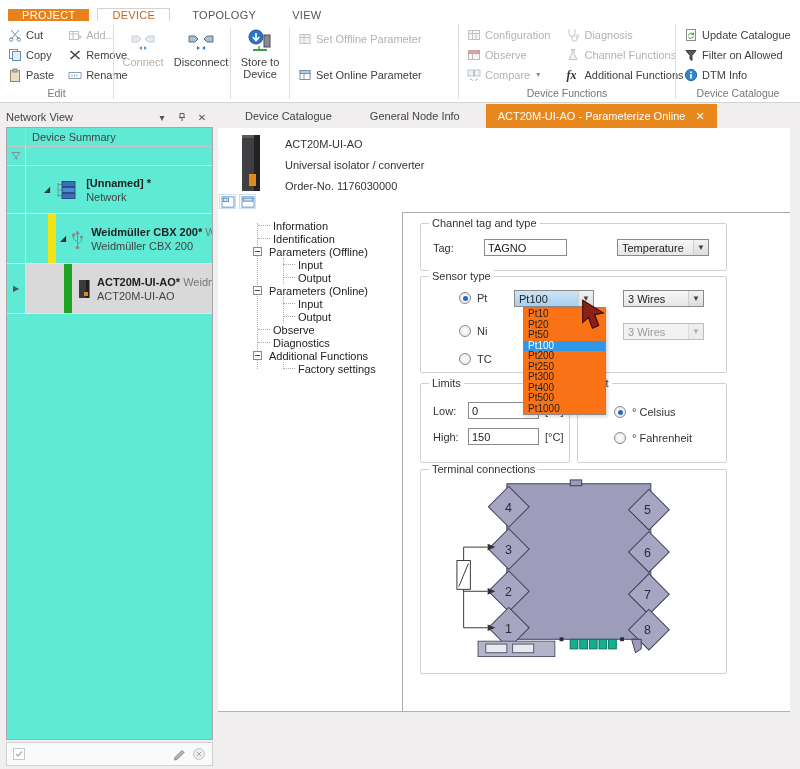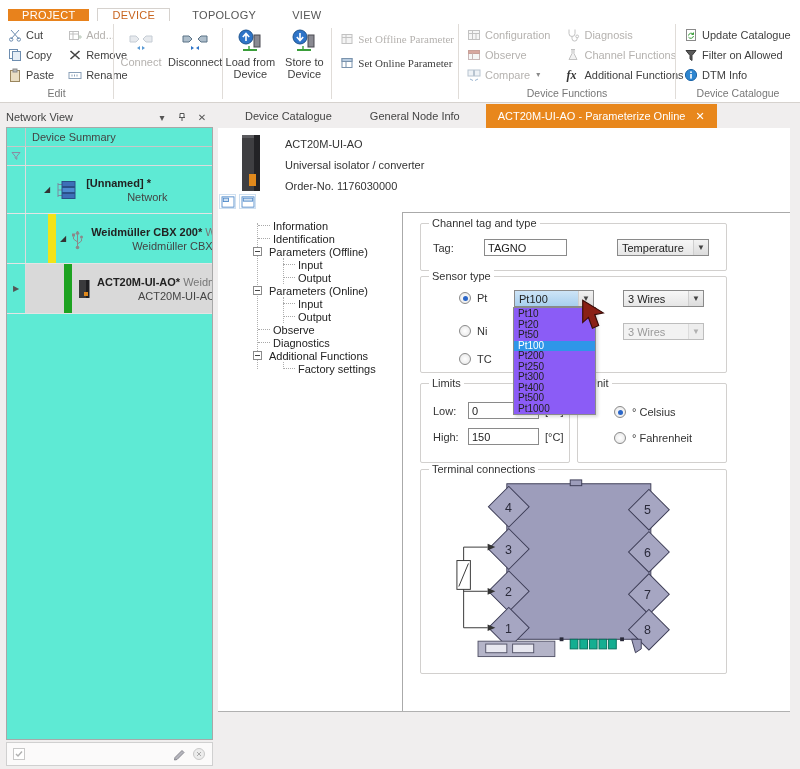--- a/index.html
+++ b/index.html
@@ -42,21 +42,21 @@
   .nvfcell{width:19px;border-right:1px solid #dcdcdc;display:flex;align-items:center;justify-content:center;flex:none;}
   .nvrow{display:flex;border-bottom:1px solid #e4e4e4;}
   .nvleft{width:19px;border-right:1px solid #dcdcdc;flex:none;display:flex;align-items:center;justify-content:center;color:#555;font-size:8px;}
   .nvmain{flex:1;display:flex;align-items:center;min-width:0;}
   .nvmain.sel{background:#d9d9d9;}
   .cbar{width:8px;align-self:stretch;flex:none;}
   .exp{color:#333;font-size:8px;margin:0 4px;flex:none;}
   .ntext{min-width:0;margin-left:6px;}
   .nline1{font-weight:bold;color:#222;white-space:nowrap;overflow:hidden;}
   .nline1 .suffix{font-weight:normal;color:#777;}
-  .nline2{color:#444;margin-top:2px;white-space:nowrap;overflow:hidden;margin-left:41px;}
+  .nline2{color:#444;margin-top:2px;white-space:nowrap;overflow:hidden;}
   .nvbottom{position:absolute;left:6px;right:2px;bottom:3px;height:24px;background:#fbfafa;border:1px solid #d0d0d0;display:flex;align-items:center;padding:0 6px;}
   .nvbottom .sp{flex:1;}
 
   .rightarea{position:absolute;left:215px;top:104px;width:585px;height:665px;}
   .doctabs{height:24px;display:flex;align-items:stretch;padding-left:18px;}
   .dtab{display:flex;align-items:center;padding:0 12px;color:#444;margin-right:14px;white-space:nowrap;}
   .dtab.active{background:#e8871c;color:#fff;margin-right:0;}
   .dtab .x{margin-left:10px;font-size:11px;}
   .contentbox{position:absolute;left:3px;top:24px;width:572px;height:584px;background:#fff;border-bottom:1px solid #b0b0b0;}
   .devthumb{position:absolute;left:22px;top:6px;}
@@ -82,21 +82,21 @@
   .gt{position:absolute;top:-7px;left:8px;background:#fff;padding:0 3px;color:#333;white-space:nowrap;}
   .flabel{position:absolute;color:#333;}
   .tin{position:absolute;height:17px;border:1px solid #8a8a8a;font-family:"Liberation Sans",sans-serif;font-size:11px;padding:0 3px;background:#fff;color:#222;}
   .combo{position:absolute;height:17px;border:1px solid #8a8a8a;background:linear-gradient(#f7f7f7,#e6e6e6);display:flex;align-items:center;padding-left:4px;color:#222;}
   .combo .arr{position:absolute;right:0;top:0;bottom:0;width:15px;display:flex;align-items:center;justify-content:center;font-size:8px;color:#444;border-left:1px solid #cfcfcf;background:linear-gradient(#f2f2f2,#dcdcdc);}
   .combo.focus{background:#9ecbEE;background:linear-gradient(#cde4f7,#a8cfee);}
   .combo.disabled{color:#9a9a9a;background:#f2f2f2;border-color:#bdbdbd;}
   .combo.disabled .arr{color:#b0b0b0;background:#ededed;border-left-color:#dcdcdc;}
   .radio{position:absolute;width:12px;height:12px;border:1px solid #8a8a8a;border-radius:50%;background:radial-gradient(#ffffff,#e4e4e4);}
   .radio.on::after{content:"";position:absolute;left:2.5px;top:2.5px;width:5px;height:5px;border-radius:50%;background:#2a66c8;}
-  .ddlist{position:absolute;left:110px;top:94px;width:83px;height:108px;background:#8b5cf6;border:1px solid #8a8a8a;z-index:5;box-shadow:2px 2px 3px rgba(0,0,0,.15);padding-top:1px;}
+  .ddlist{position:absolute;left:120px;top:94px;width:83px;height:108px;background:#f97316;border:1px solid #8a8a8a;z-index:5;box-shadow:2px 2px 3px rgba(0,0,0,.15);padding-top:1px;}
   .ddopt{height:10.5px;line-height:10.5px;font-size:10px;padding-left:4px;color:#222;}
   .ddopt.sel{background:#2f96e8;color:#fff;}
   .cursorarrow{position:absolute;left:176px;top:85px;z-index:6;}
 
   
   .statusbar{position:absolute;left:0;right:0;bottom:3px;height:24px;background:#f0eded;border-top:1px solid #dcd8d8;display:flex;align-items:center;}
   .sitem{display:flex;align-items:center;gap:5px;color:#222;}
   .ssep{width:1px;height:16px;background:#c6c2c2;}
   .sbtn{width:17px;height:14px;border:1px solid #b8b4b4;border-radius:3px;background:linear-gradient(#dcd8d8,#c2bebe);}
 </style>
@@ -203,42 +203,30 @@
                   <path d="M14,20 l3,2 v-4 z" fill="#2e74c8"></path>
                 </svg>
               </span>
             <span>Disconnect</span>
           </div>
           <div class="rsep"></div>
           <div class="rbig">
             <span class="bic">
                 <svg viewBox="0 0 26 26">
                   <circle cx="9" cy="9" r="7" fill="#2e74c8" stroke="#1e548e"></circle>
-                  <path d="M9,13 V6 M5.8,9 L9,5.5 L12.2,9" stroke="#fff" stroke-width="1.6" fill="none"></path>
-                  <rect x="17" y="7" width="6" height="12" fill="#8a8a92" stroke="#4a4a52"></rect>
-                  <path d="M6,22 h14" stroke="#3a9e3a" stroke-width="2"></path>
-                  <path d="M12,18 v4" stroke="#3a9e3a" stroke-width="1.4"></path>
-                </svg>
-              </span>
-            <span>Load from Device</span>
-          </div>
-          <div class="rbig">
-            <span class="bic">
-                <svg viewBox="0 0 26 26">
-                  <circle cx="9" cy="9" r="7" fill="#2e74c8" stroke="#1e548e"></circle>
                   <path d="M9,5 V12 M5.8,9 L9,12.5 L12.2,9" stroke="#fff" stroke-width="1.6" fill="none"></path>
                   <rect x="17" y="7" width="6" height="12" fill="#8a8a92" stroke="#4a4a52"></rect>
                   <path d="M6,22 h14" stroke="#3a9e3a" stroke-width="2"></path>
                   <path d="M12,18 v4" stroke="#3a9e3a" stroke-width="1.4"></path>
                 </svg>
               </span>
             <span>Store to Device</span>
           </div>
           <div class="rsep"></div>
-          <div class="rcol" style="padding-left:4px;padding-top:4px;gap:5px;font-family:Liberation Serif, serif;">
+          <div class="rcol" style="padding-left:4px;padding-top:4px;gap:17px;">
             <div class="rbtn dis">
               <span class="ric">
                   <svg viewBox="0 0 14 14">
                     <rect x="2" y="2.5" width="10" height="9" fill="#f4f4f4" stroke="#c2c2c2"></rect>
                     <path d="M2,5.5 h10 M6,2.5 v9" stroke="#c2c2c2" fill="none"></path>
                   </svg>
                 </span>
               <span>Set Offline Parameter</span>
             </div>
             <div class="rbtn">

